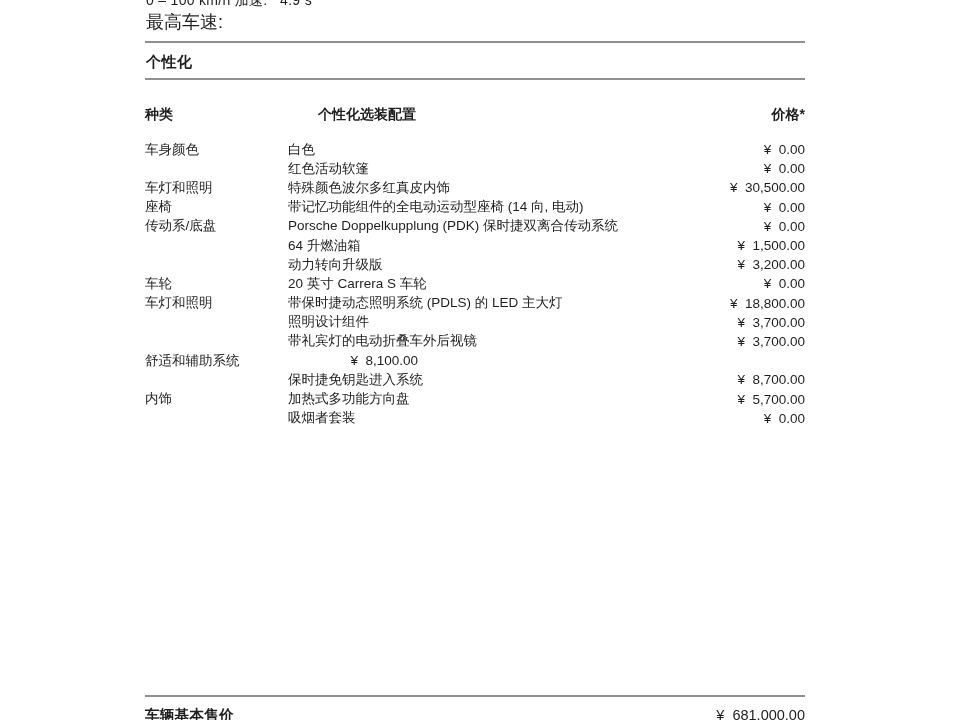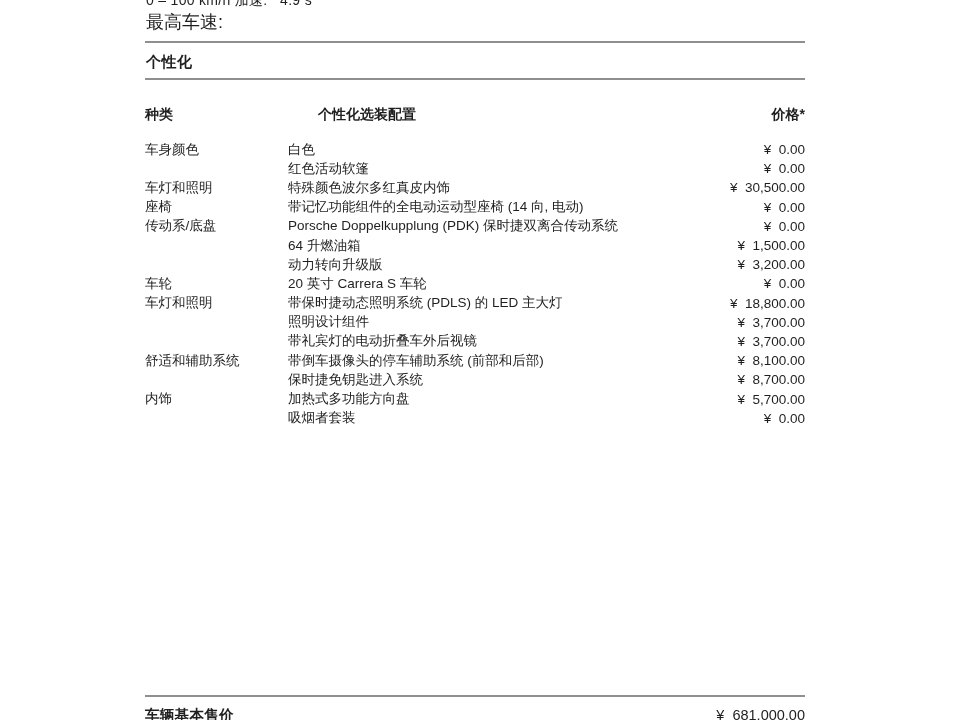--- a/index.html
+++ b/index.html
@@ -138,21 +138,20 @@
         <div class="cell opt">照明设计组件</div>
         <div class="cell price">¥  3,700.00</div>
       </div>
       <div class="trow">
         <div class="cell cat"></div>
         <div class="cell opt">带礼宾灯的电动折叠车外后视镜</div>
         <div class="cell price">¥  3,700.00</div>
       </div>
       <div class="trow">
         <div class="cell cat">舒适和辅助系统</div>
-        <div class="cell opt">带倒车摄像头的停车辅助系统 (前部和后部)</div>
         <div class="cell price">¥  8,100.00</div>
       </div>
       <div class="trow">
         <div class="cell cat"></div>
         <div class="cell opt">保时捷免钥匙进入系统</div>
         <div class="cell price">¥  8,700.00</div>
       </div>
       <div class="trow">
         <div class="cell cat">内饰</div>
         <div class="cell opt">加热式多功能方向盘</div>

